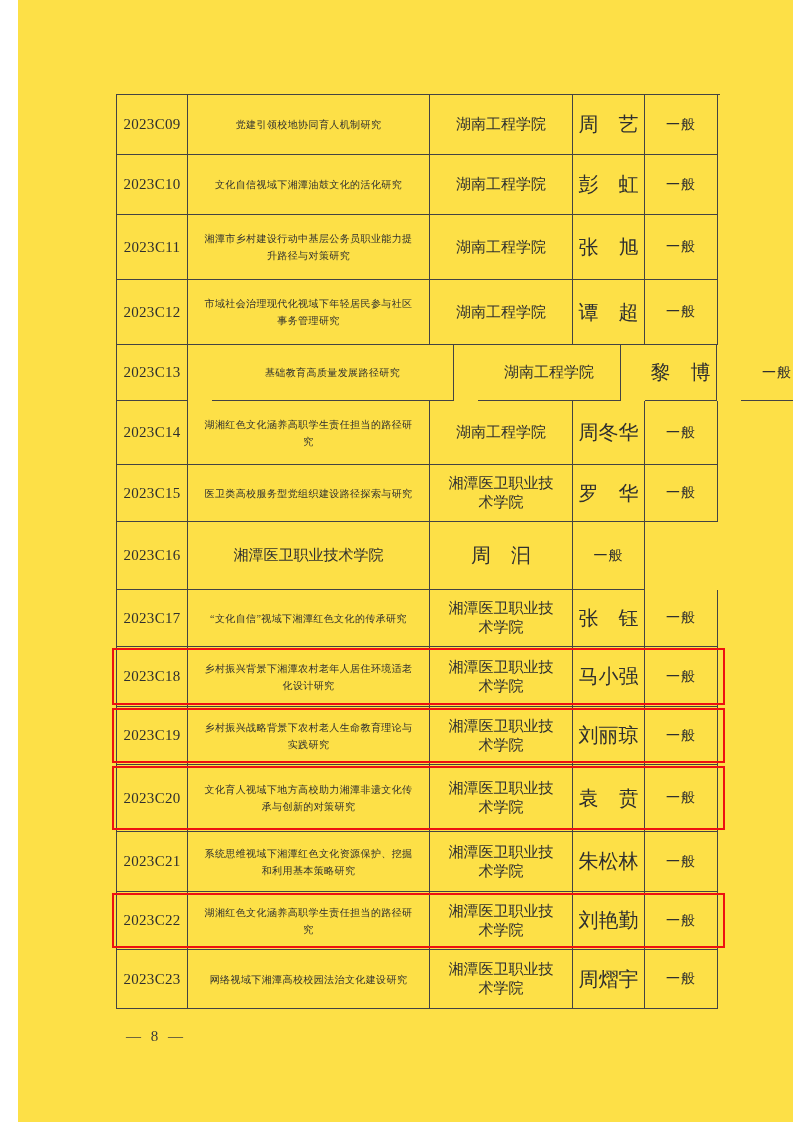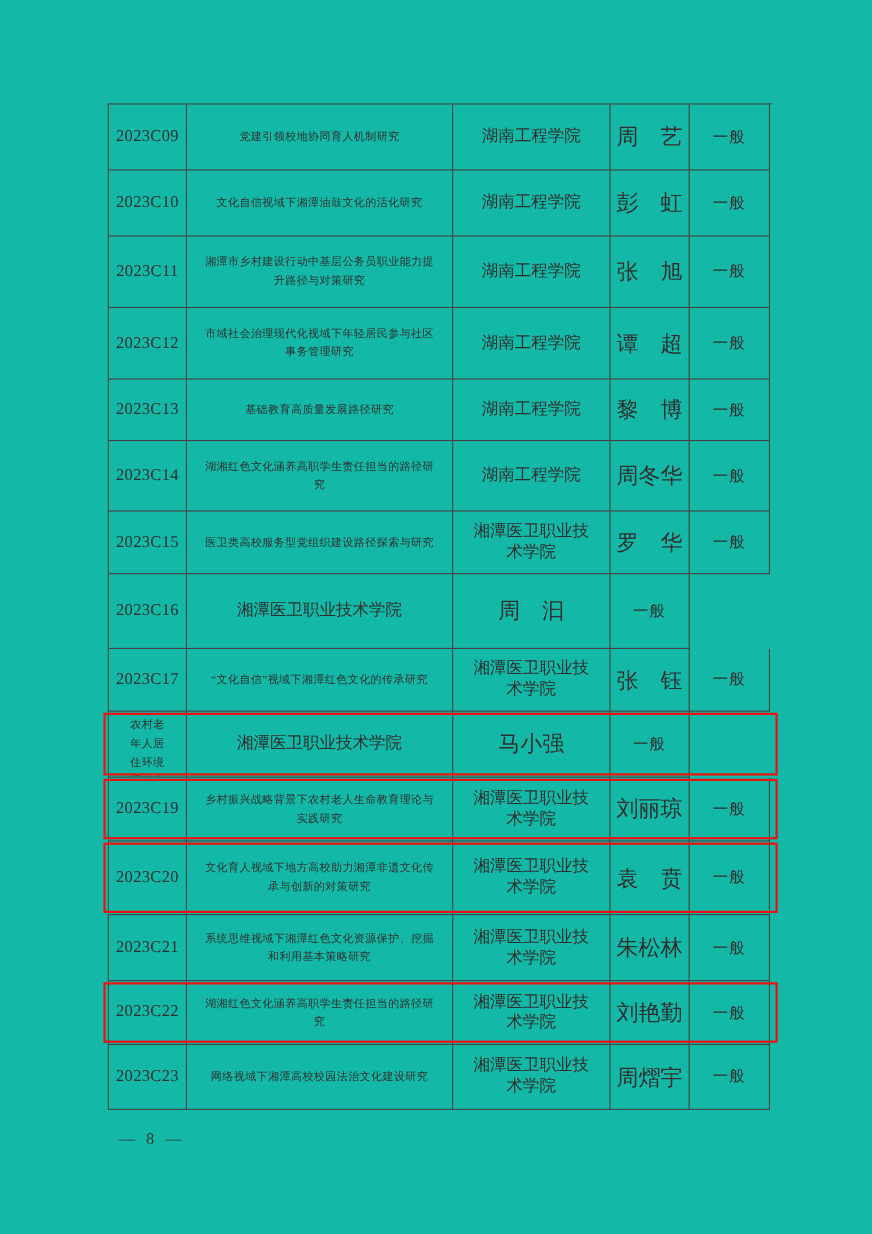--- a/index.html
+++ b/index.html
@@ -10,21 +10,22 @@
   html,body{margin:0;padding:0;}
   body{
     width:793px;height:1122px;
     background:#ffffff;
     position:relative;
     font-family:"Liberation Serif","DejaVu Serif",serif;
     color:var(--ink);
   }
   .doc-page{
     position:absolute;inset:0;
-    background:#14b8a6;
+    background:#fde047;
+    margin-left:18px;
   }
   .doc-table{
     position:absolute;
     left:98px;top:94px;
     width:604px;
     border-top:1.5px solid var(--line);
     border-left:1.5px solid var(--line);
     box-sizing:border-box;
   }
   .row{
@@ -110,21 +111,21 @@
 
   </div>
       <div class="row" style="height: 65px;">
     <div class="cell c-code">2023C12</div>
     <div class="cell c-title">市域社会治理现代化视域下年轻居民参与社区事务管理研究</div>
     <div class="cell c-inst">湖南工程学院</div>
     <div class="cell c-name">谭　超</div>
     <div class="cell c-cat">一般</div>
 
   </div>
-      <div class="row" style="height: 56px;">
+      <div class="row" style="height: 56px; gap: 24px;">
     <div class="cell c-code">2023C13</div>
     <div class="cell c-title">基础教育高质量发展路径研究</div>
     <div class="cell c-inst">湖南工程学院</div>
     <div class="cell c-name">黎　博</div>
     <div class="cell c-cat">一般</div>
 
   </div>
       <div class="row" style="height: 64px;">
     <div class="cell c-code">2023C14</div>
     <div class="cell c-title">湖湘红色文化涵养高职学生责任担当的路径研究</div>
@@ -150,20 +151,21 @@
   </div>
       <div class="row" style="height: 57px;">
     <div class="cell c-code">2023C17</div>
     <div class="cell c-title">“文化自信”视域下湘潭红色文化的传承研究</div>
     <div class="cell c-inst">湘潭医卫职业技术学院</div>
     <div class="cell c-name">张　钰</div>
     <div class="cell c-cat">一般</div>
 
   </div>
       <div class="row" style="height: 60px;">
+    <div class="cell c-code">2023C18</div>
     <div class="cell c-title">乡村振兴背景下湘潭农村老年人居住环境适老化设计研究</div>
     <div class="cell c-inst">湘潭医卫职业技术学院</div>
     <div class="cell c-name">马小强</div>
     <div class="cell c-cat">一般</div>
     <div class="hl-box"></div>
   </div>
       <div class="row" style="height: 58px;">
     <div class="cell c-code">2023C19</div>
     <div class="cell c-title">乡村振兴战略背景下农村老人生命教育理论与实践研究</div>
     <div class="cell c-inst">湘潭医卫职业技术学院</div>

